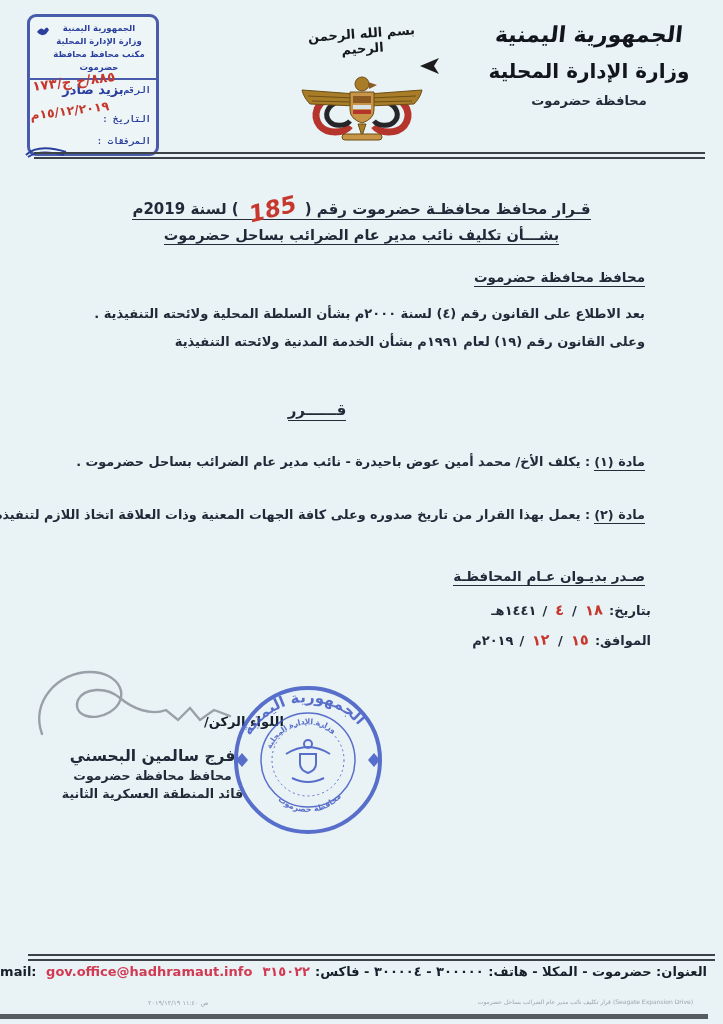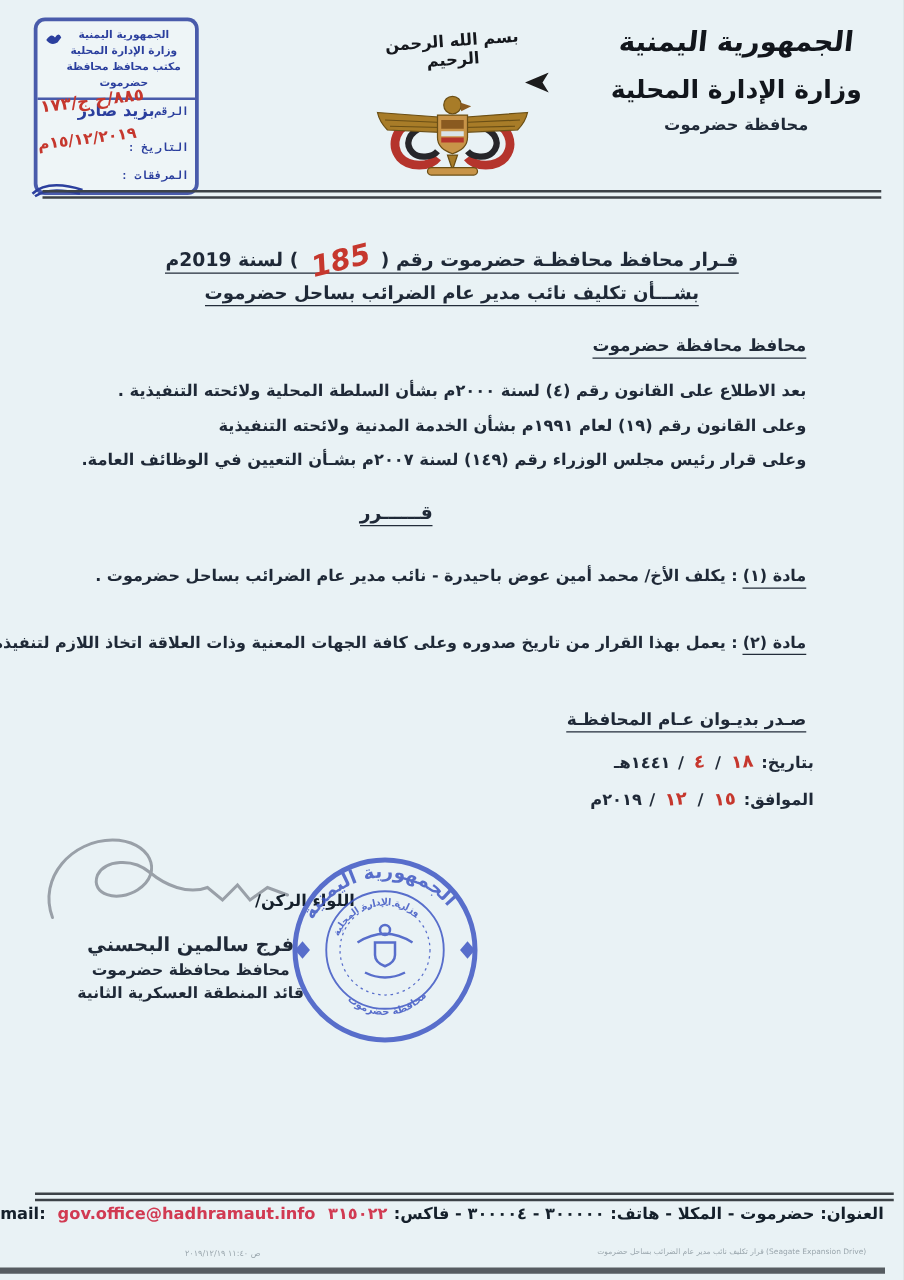--- a/index.html
+++ b/index.html
@@ -148,21 +148,20 @@
       <span class="und">بشـــأن تكليف نائب مدير عام الضرائب بساحل حضرموت</span>
     </div>
   </div>
 
   <div class="abs authority rtl">
     <span class="und">محافظ محافظة حضرموت</span>
   </div>
   <div class="abs preamble rtl">
     <div class="nw">بعد الاطلاع على القانون رقم (٤) لسنة ٢٠٠٠م بشأن السلطة المحلية ولائحته التنفيذية .</div>
     <div class="nw">وعلى القانون رقم (١٩) لعام ١٩٩١م بشأن الخدمة المدنية ولائحته التنفيذية</div>
-    <div class="nw">وعلى قرار رئيس مجلس الوزراء رقم (١٤٩) لسنة ٢٠٠٧م بشـأن التعيين في الوظائف العامة.</div>
   </div>
 
   <div class="abs qarrar rtl">
     <span class="und">قــــــرر</span>
   </div>
 
   <div class="abs article rtl nw" style="top:442px">
     <span class="und">مادة (١)</span><span>: يكلف الأخ/ محمد أمين عوض باحيدرة - نائب مدير عام الضرائب بساحل حضرموت .</span>
   </div>
   <div class="abs article rtl nw" style="top:495px">

